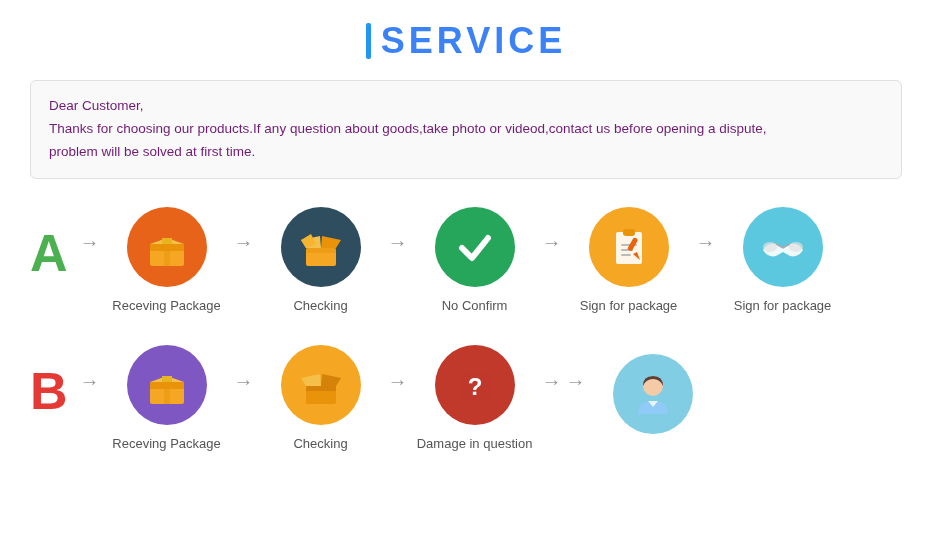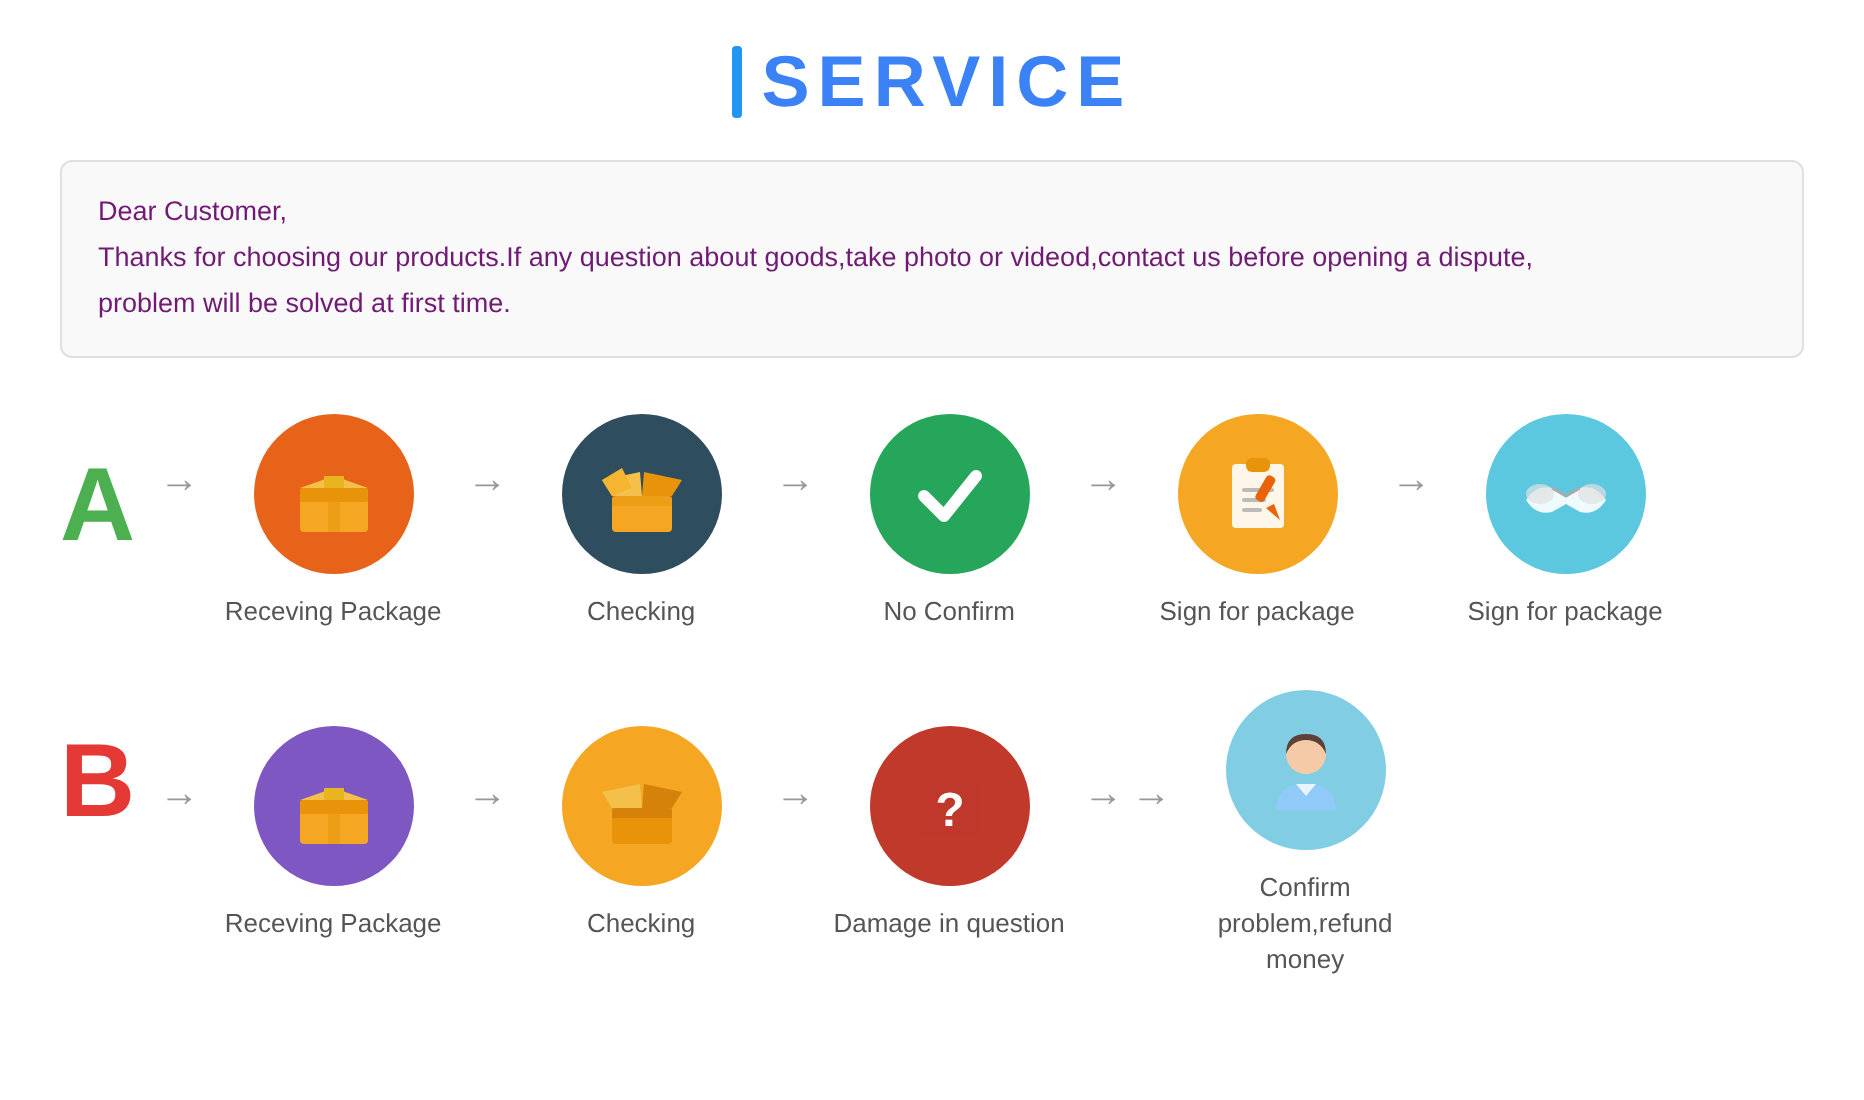--- a/index.html
+++ b/index.html
@@ -269,19 +269,18 @@
 
             <circle cx="25" cy="17" r="10" fill="#f5cba7"></circle>
 
             <path d="M15 17 Q15 7 25 7 Q35 7 35 17 Q32 10 25 10 Q18 10 15 17Z" fill="#5d4037"></path>
 
             <path d="M10 45 Q10 32 25 32 Q40 32 40 45Z" fill="#90CAF9"></path>
 
             <path d="M20 32 L25 38 L30 32" fill="white" opacity="0.8"></path>
           </svg>
         </div>
-        <span class="flow-label">Confirm problem,refund money</span>
       </div>
 
     </div>
   </div>
 
 </div>
 
 </body></html>

